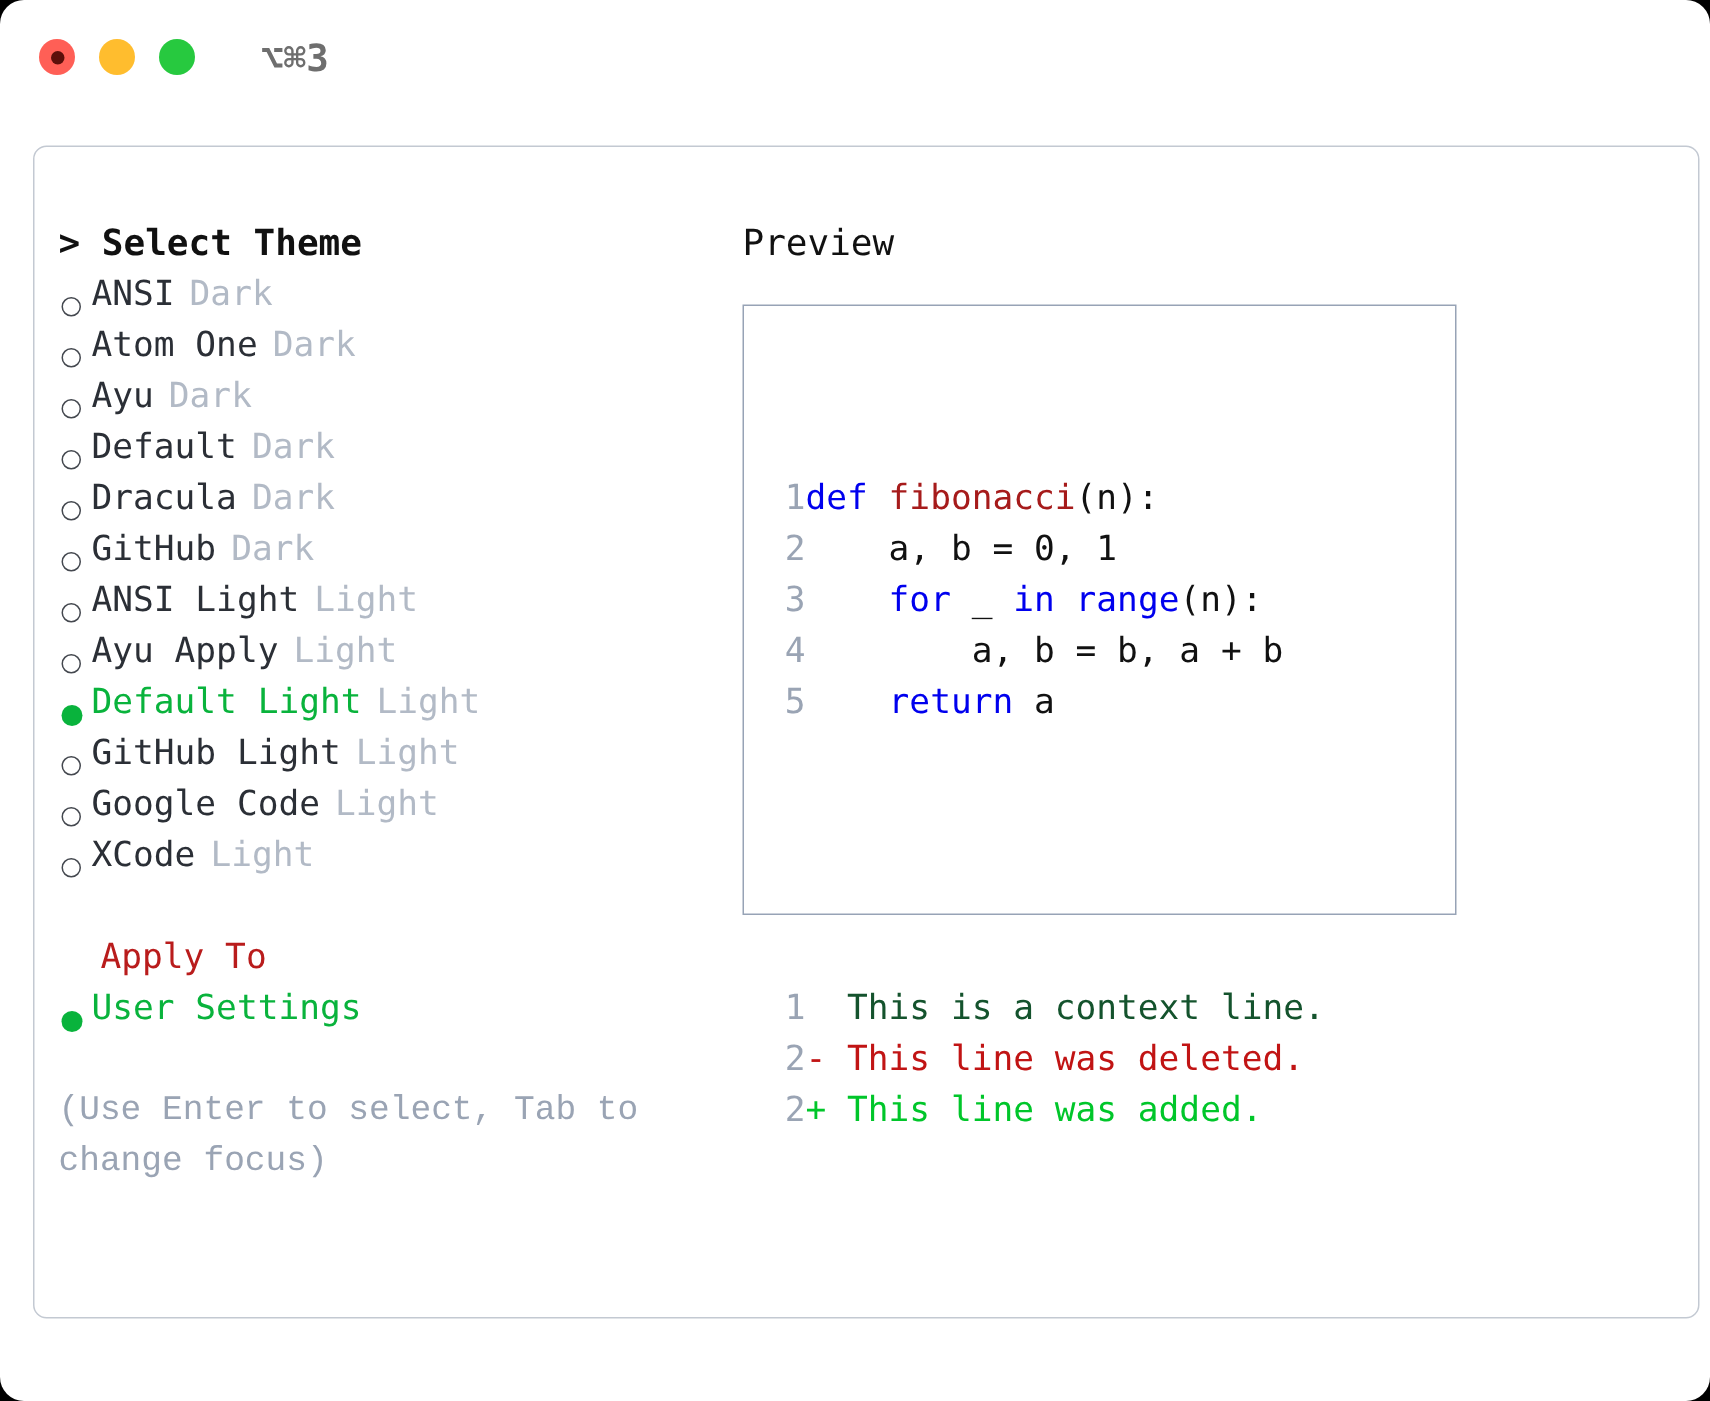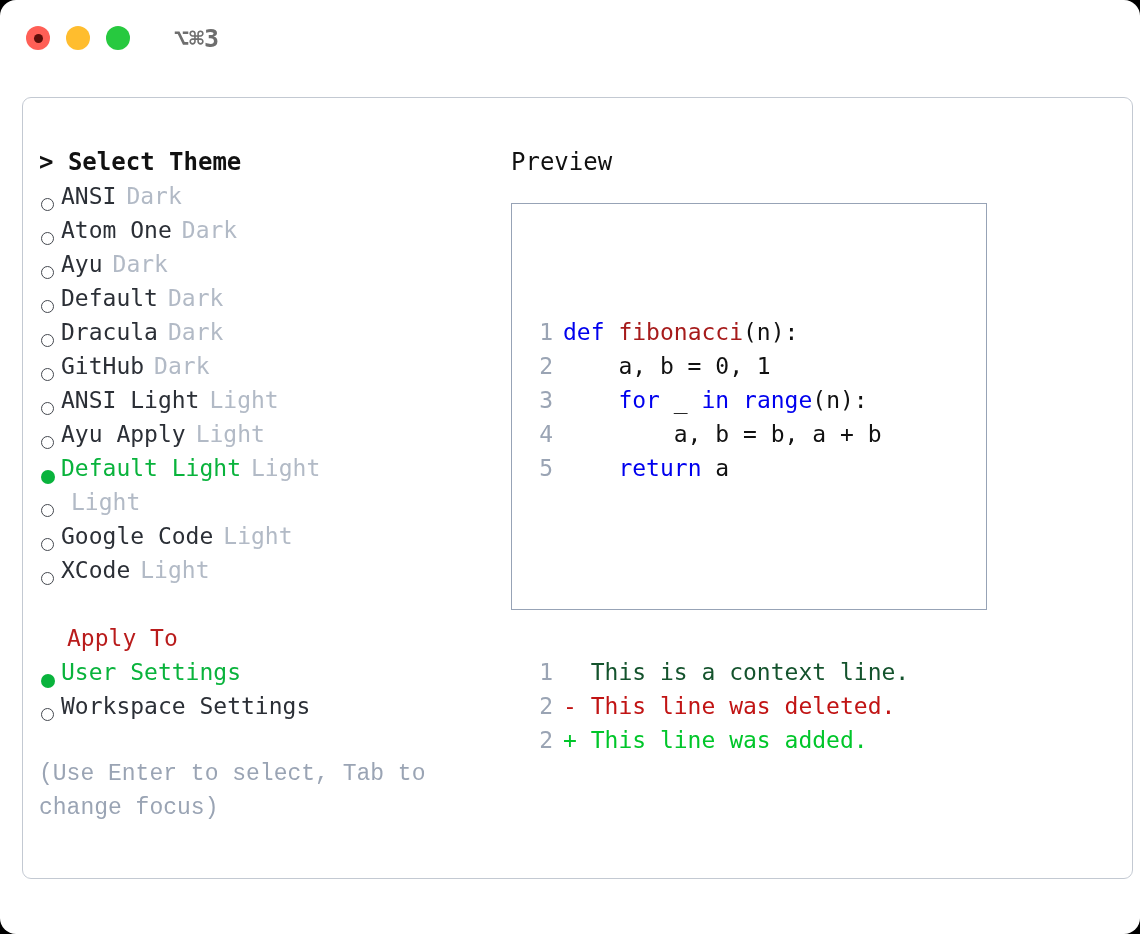--- a/index.html
+++ b/index.html
@@ -160,21 +160,21 @@
     font-family: Liberation Mono, monospace;
     font-size: 23px;
     line-height: 34px;
     color: #9aa4b4;
     width: 400px;
   }
 
   
   .right-col {
     position: absolute;
-    left: 488px;
+    left: 472px;
     top: 47px;
     width: 490px;
   }
   .preview-title {
     font-family: "DejaVu Sans Mono", monospace;
     font-size: 24px;
     color: #111111;
     line-height: 34px;
     white-space: pre;
   }
@@ -196,21 +196,21 @@
     line-height: 34px;
     white-space: pre;
   }
   .code-row { display: flex; white-space: pre; }
   .lineno {
     color: #9aa4b4;
     width: 28px;
     text-align: right;
     flex: 0 0 28px;
   }
-  .code-text { margin-left: 10px; white-space: pre; text-align: right; }
+  .code-text { white-space: pre; text-align: right; }
   .tok-kw   { color: #0000ee; }
   .tok-fn   { color: #a61b1b; }
   .tok-plain{ color: #111111; }
   .blank-row { height: 34px; }
   .diff-ctx { color: #14532d; }
   .diff-del { color: #c11414; }
   .diff-add { color: #00c62a; }
 </style>
 </head>
 <body>
@@ -232,31 +232,30 @@
         <div class="opt-list" id="theme-list">
             <div class="opt"><span class="bullet"><span class="ring"></span></span><span class="opt-label">ANSI</span><span class="opt-tag">Dark</span></div>
             <div class="opt"><span class="bullet"><span class="ring"></span></span><span class="opt-label">Atom One</span><span class="opt-tag">Dark</span></div>
             <div class="opt"><span class="bullet"><span class="ring"></span></span><span class="opt-label">Ayu</span><span class="opt-tag">Dark</span></div>
             <div class="opt"><span class="bullet"><span class="ring"></span></span><span class="opt-label">Default</span><span class="opt-tag">Dark</span></div>
             <div class="opt"><span class="bullet"><span class="ring"></span></span><span class="opt-label">Dracula</span><span class="opt-tag">Dark</span></div>
             <div class="opt"><span class="bullet"><span class="ring"></span></span><span class="opt-label">GitHub</span><span class="opt-tag">Dark</span></div>
             <div class="opt"><span class="bullet"><span class="ring"></span></span><span class="opt-label">ANSI Light</span><span class="opt-tag">Light</span></div>
             <div class="opt"><span class="bullet"><span class="ring"></span></span><span class="opt-label">Ayu Apply</span><span class="opt-tag">Light</span></div>
             <div class="opt selected"><span class="bullet"><span class="fill"></span></span><span class="opt-label">Default Light</span><span class="opt-tag">Light</span></div>
-            <div class="opt"><span class="bullet"><span class="ring"></span></span><span class="opt-tag">Light</span></div>
+            <div class="opt"><span class="bullet"><span class="ring"></span></span><span class="opt-label">GitHub Light</span><span class="opt-tag">Light</span></div>
             <div class="opt"><span class="bullet"><span class="ring"></span></span><span class="opt-label">Google Code</span><span class="opt-tag">Light</span></div>
             <div class="opt"><span class="bullet"><span class="ring"></span></span><span class="opt-label">XCode</span><span class="opt-tag">Light</span></div>
           </div>
 
         <div class="spacer"></div>
 
         <div class="group-head">Apply To</div>
         <div class="opt-list" id="apply-list">
             <div class="opt selected"><span class="bullet"><span class="fill"></span></span><span class="opt-label">User Settings</span></div>
-            <div class="opt"><span class="bullet"><span class="ring"></span></span><span class="opt-label">Workspace Settings</span></div>
           </div>
 
         <div class="hint">(Use Enter to select, Tab to change focus)</div>
       </div>
 
       <div class="right-col">
         <div class="preview-title">Preview</div>
         <div class="preview-box">
           <div class="code">
             <div id="code-block"><div class="code-row"><span class="lineno">1</span><span class="code-text"><span class="tok-kw">def </span><span class="tok-fn">fibonacci</span><span class="tok-plain">(n):</span></span></div><div class="code-row"><span class="lineno">2</span><span class="code-text"><span class="tok-plain">    a, b = 0, 1</span></span></div><div class="code-row"><span class="lineno">3</span><span class="code-text"><span class="tok-plain">    </span><span class="tok-kw">for</span><span class="tok-plain"> _ </span><span class="tok-kw">in</span><span class="tok-plain"> </span><span class="tok-kw">range</span><span class="tok-plain">(n):</span></span></div><div class="code-row"><span class="lineno">4</span><span class="code-text"><span class="tok-plain">        a, b = b, a + b</span></span></div><div class="code-row"><span class="lineno">5</span><span class="code-text"><span class="tok-plain">    </span><span class="tok-kw">return</span><span class="tok-plain"> a</span></span></div></div>

